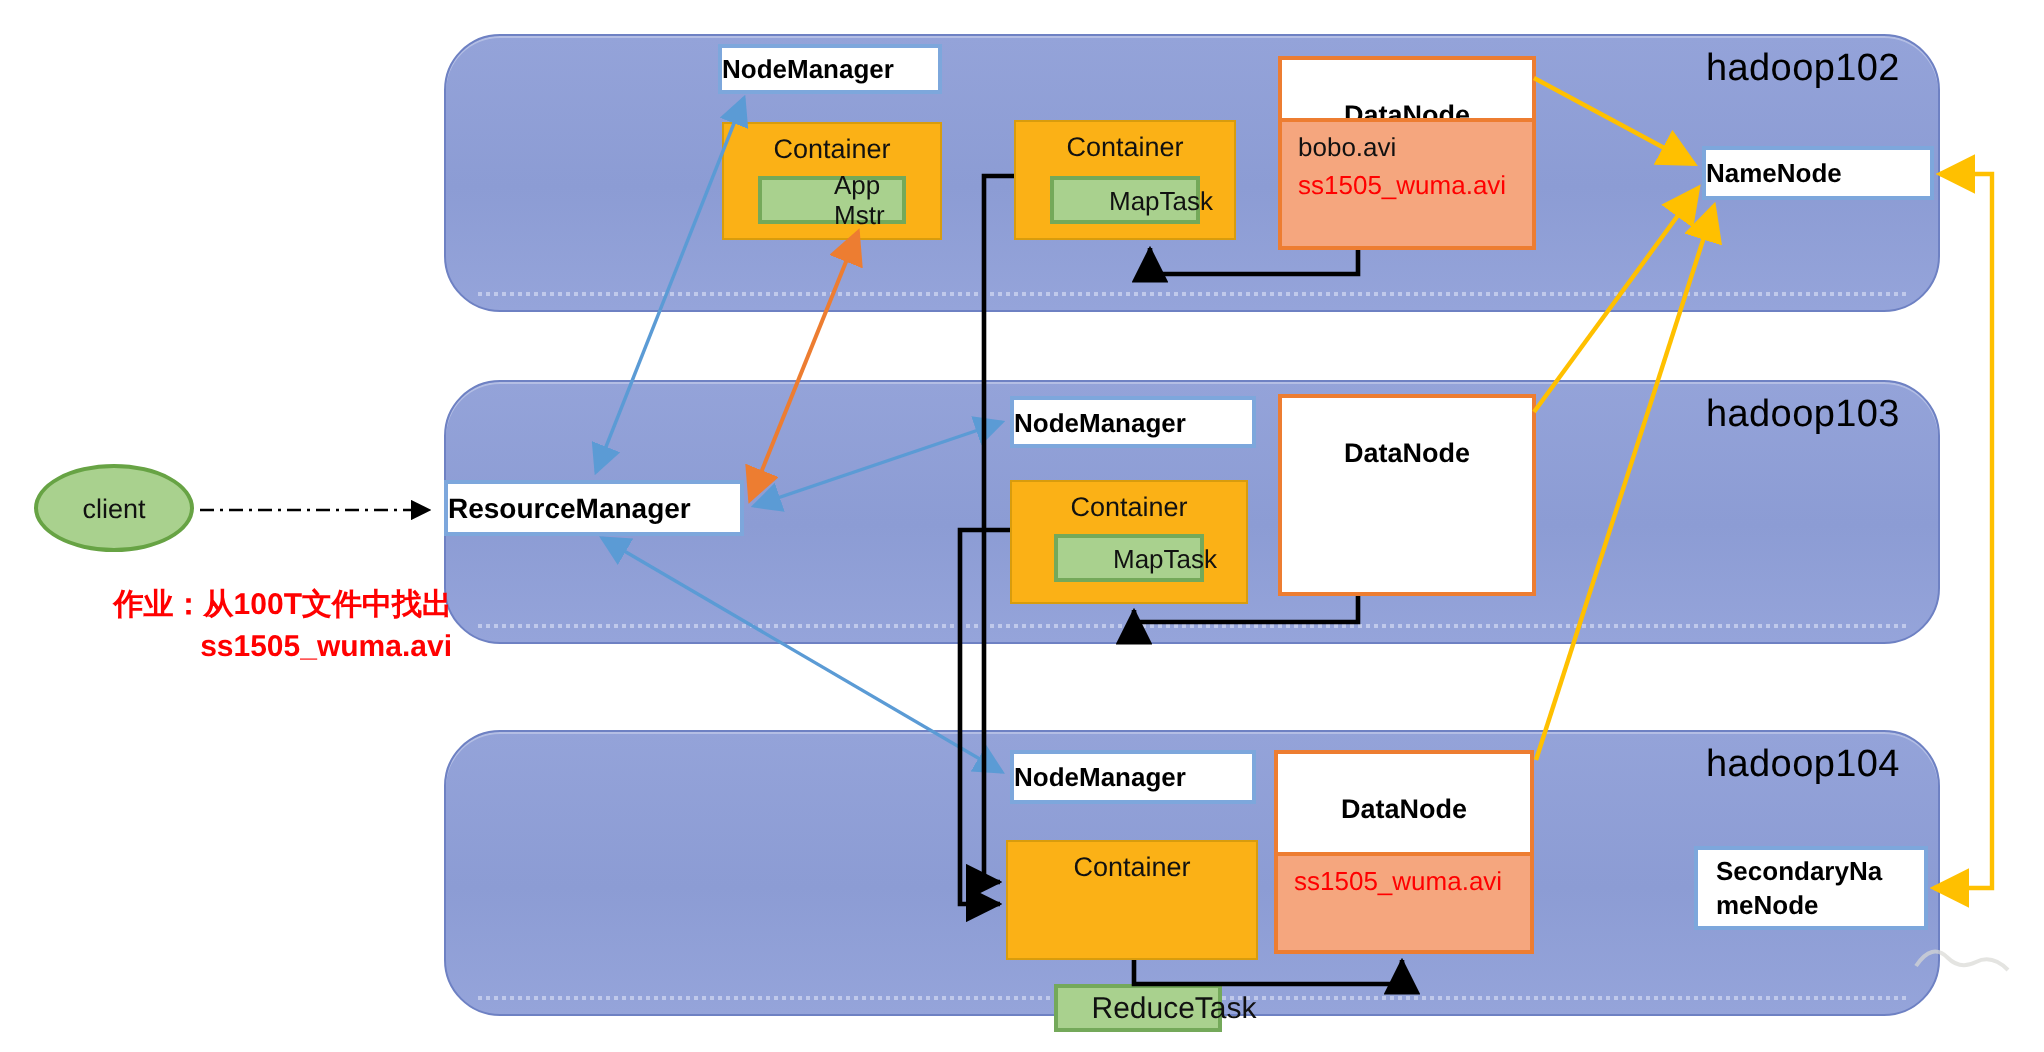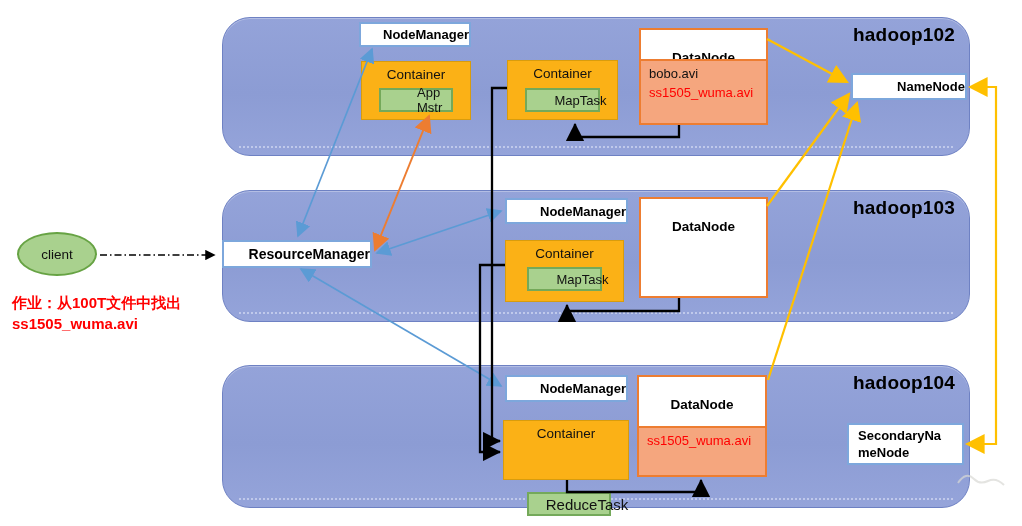--- a/index.html
+++ b/index.html
@@ -11,25 +11,25 @@
     position:absolute;border-radius:28px;
     background:linear-gradient(180deg,#94a3d9 0%,#8c9cd4 55%,#95a4da 100%);
     border:1px solid #6e81c3;
     box-shadow:inset 0 1px 0 rgba(255,255,255,.30);
   }
   .host::after{
     content:'';position:absolute;left:16px;right:16px;bottom:7px;
     border-bottom:2px dotted rgba(228,234,250,.55);
   }
   .host-title{
-    position:absolute;font-weight:bold;font-size:19px;color:#000;letter-spacing:.2px;
+    position:absolute;font-weight:normal;font-size:19px;color:#000;letter-spacing:.2px;
   }
   .wbox{
     position:absolute;background:#ffffff;border:2px solid #7da7dc;
-    display:flex;align-items:center;justify-content:flex-end;
+    display:flex;align-items:center;justify-content:flex-start;
     font-weight:bold;font-size:13px;color:#000;box-sizing:border-box;text-align:center;
   }
   .cbox{
     position:absolute;background:#fbb116;border:1px solid #d89c0d;
     box-sizing:border-box;text-align:center;font-size:13.5px;color:#111;
   }
   .cbox .clabel{display:block;margin-top:5px;}
   .task{
     position:absolute;background:#a9d18e;border:2px solid #74a95a;
     box-sizing:border-box;display:flex;align-items:center;justify-content:center;
@@ -47,22 +47,22 @@
     font-size:13px;line-height:19px;padding:3px 8px;box-sizing:border-box;
     word-break:break-all;color:#111;
   }
   .red{color:#ff0000;}
   .ellipse{
     position:absolute;background:#a9d18e;border:2px solid #67a344;border-radius:50%;
     display:flex;align-items:center;justify-content:center;font-size:13.5px;color:#111;
     box-sizing:border-box;
   }
   .note{
-    position:absolute;color:#ff0000;font-weight:bold;font-size:15px;text-align:left;
-    line-height:21px;white-space:nowrap;
+    position:absolute;color:#ff0000;font-weight:bold;font-size:15px;text-align:right;
+    line-height:21px;white-space:nowrap;margin-left:36px;
   }
   .snn{
     justify-content:center;text-align:left;padding-left:9px;padding-right:13px;
     line-height:17px;word-break:break-all;
   }
   svg.overlay{position:absolute;left:0;top:0;pointer-events:none;}
 </style>
 </head>
 <body>
 

